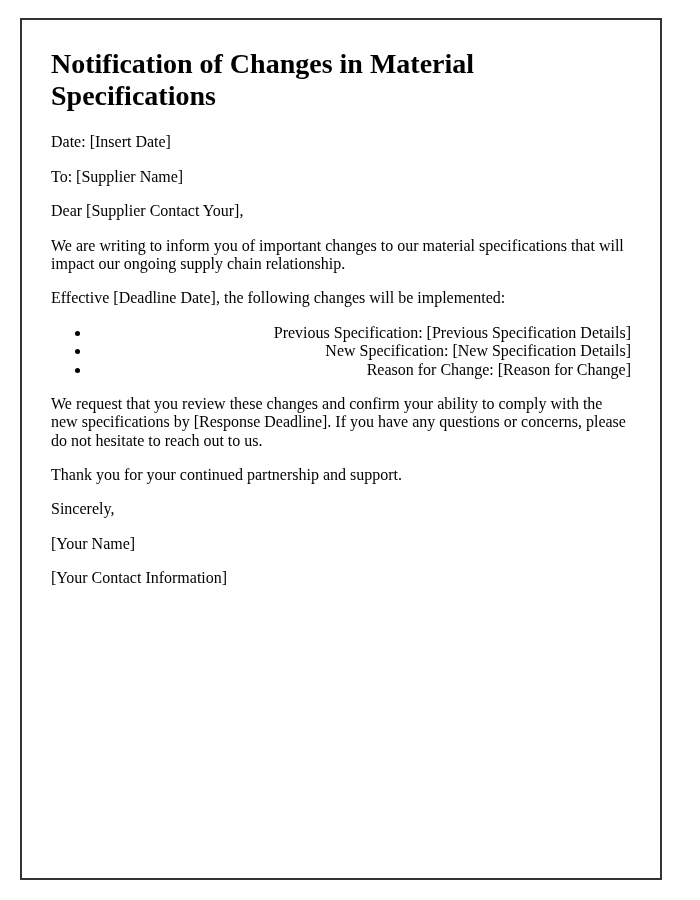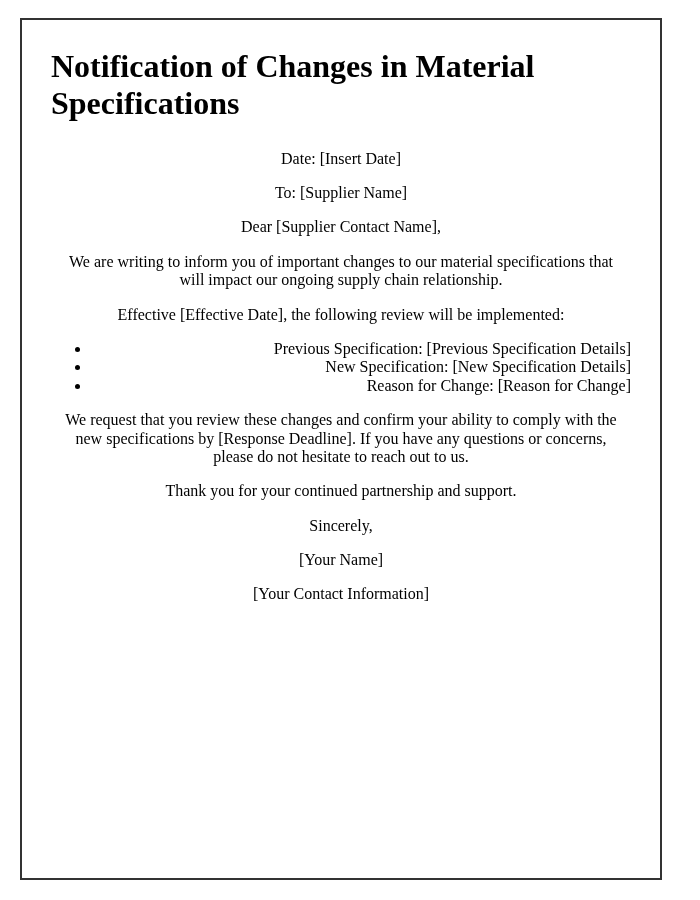--- a/index.html
+++ b/index.html
@@ -18,52 +18,51 @@
   .letter {
     box-sizing: border-box;
     width: 642px;
     min-height: 862px;
     margin: 18px 0 0 20px;
     border: 2px solid #333333;
     padding: 10px 29px 20px 29px;
     background: #ffffff;
   }
   .letter h1 {
-    font-size: 32px;
+    font-size: 28px;
     font-weight: bold;
     line-height: 1.15;
-    margin: 18px 0 28px 0;
+    margin: 18px 0 21px 0;
   }
   .letter p {
-    margin: 16px 14px;
+    margin: 16px 0;
     line-height: 1.15;
-    text-align: center;
   }
   .letter ul {
     margin: 16px 0;
     padding-left: 40px;
     list-style-type: disc;
     text-align: right;
   }
   .letter li {
     line-height: 1.15;
   }
 </style>
 </head>
 <body>
 
 <div class="letter">
   <h1>Notification of Changes in Material Specifications</h1>
 
   <p>Date: [Insert Date]</p>
   <p>To: [Supplier Name]</p>
-  <p>Dear [Supplier Contact Name],</p>
+  <p>Dear [Supplier Contact Your],</p>
 
   <p>We are writing to inform you of important changes to our material specifications that will impact our ongoing supply chain relationship.</p>
-  <p>Effective [Effective Date], the following review will be implemented:</p>
+  <p>Effective [Deadline Date], the following changes will be implemented:</p>
 
   <ul>
     <li>Previous Specification: [Previous Specification Details]</li>
     <li>New Specification: [New Specification Details]</li>
     <li>Reason for Change: [Reason for Change]</li>
   </ul>
 
   <p>We request that you review these changes and confirm your ability to comply with the new specifications by [Response Deadline]. If you have any questions or concerns, please do not hesitate to reach out to us.</p>
   <p>Thank you for your continued partnership and support.</p>
 

